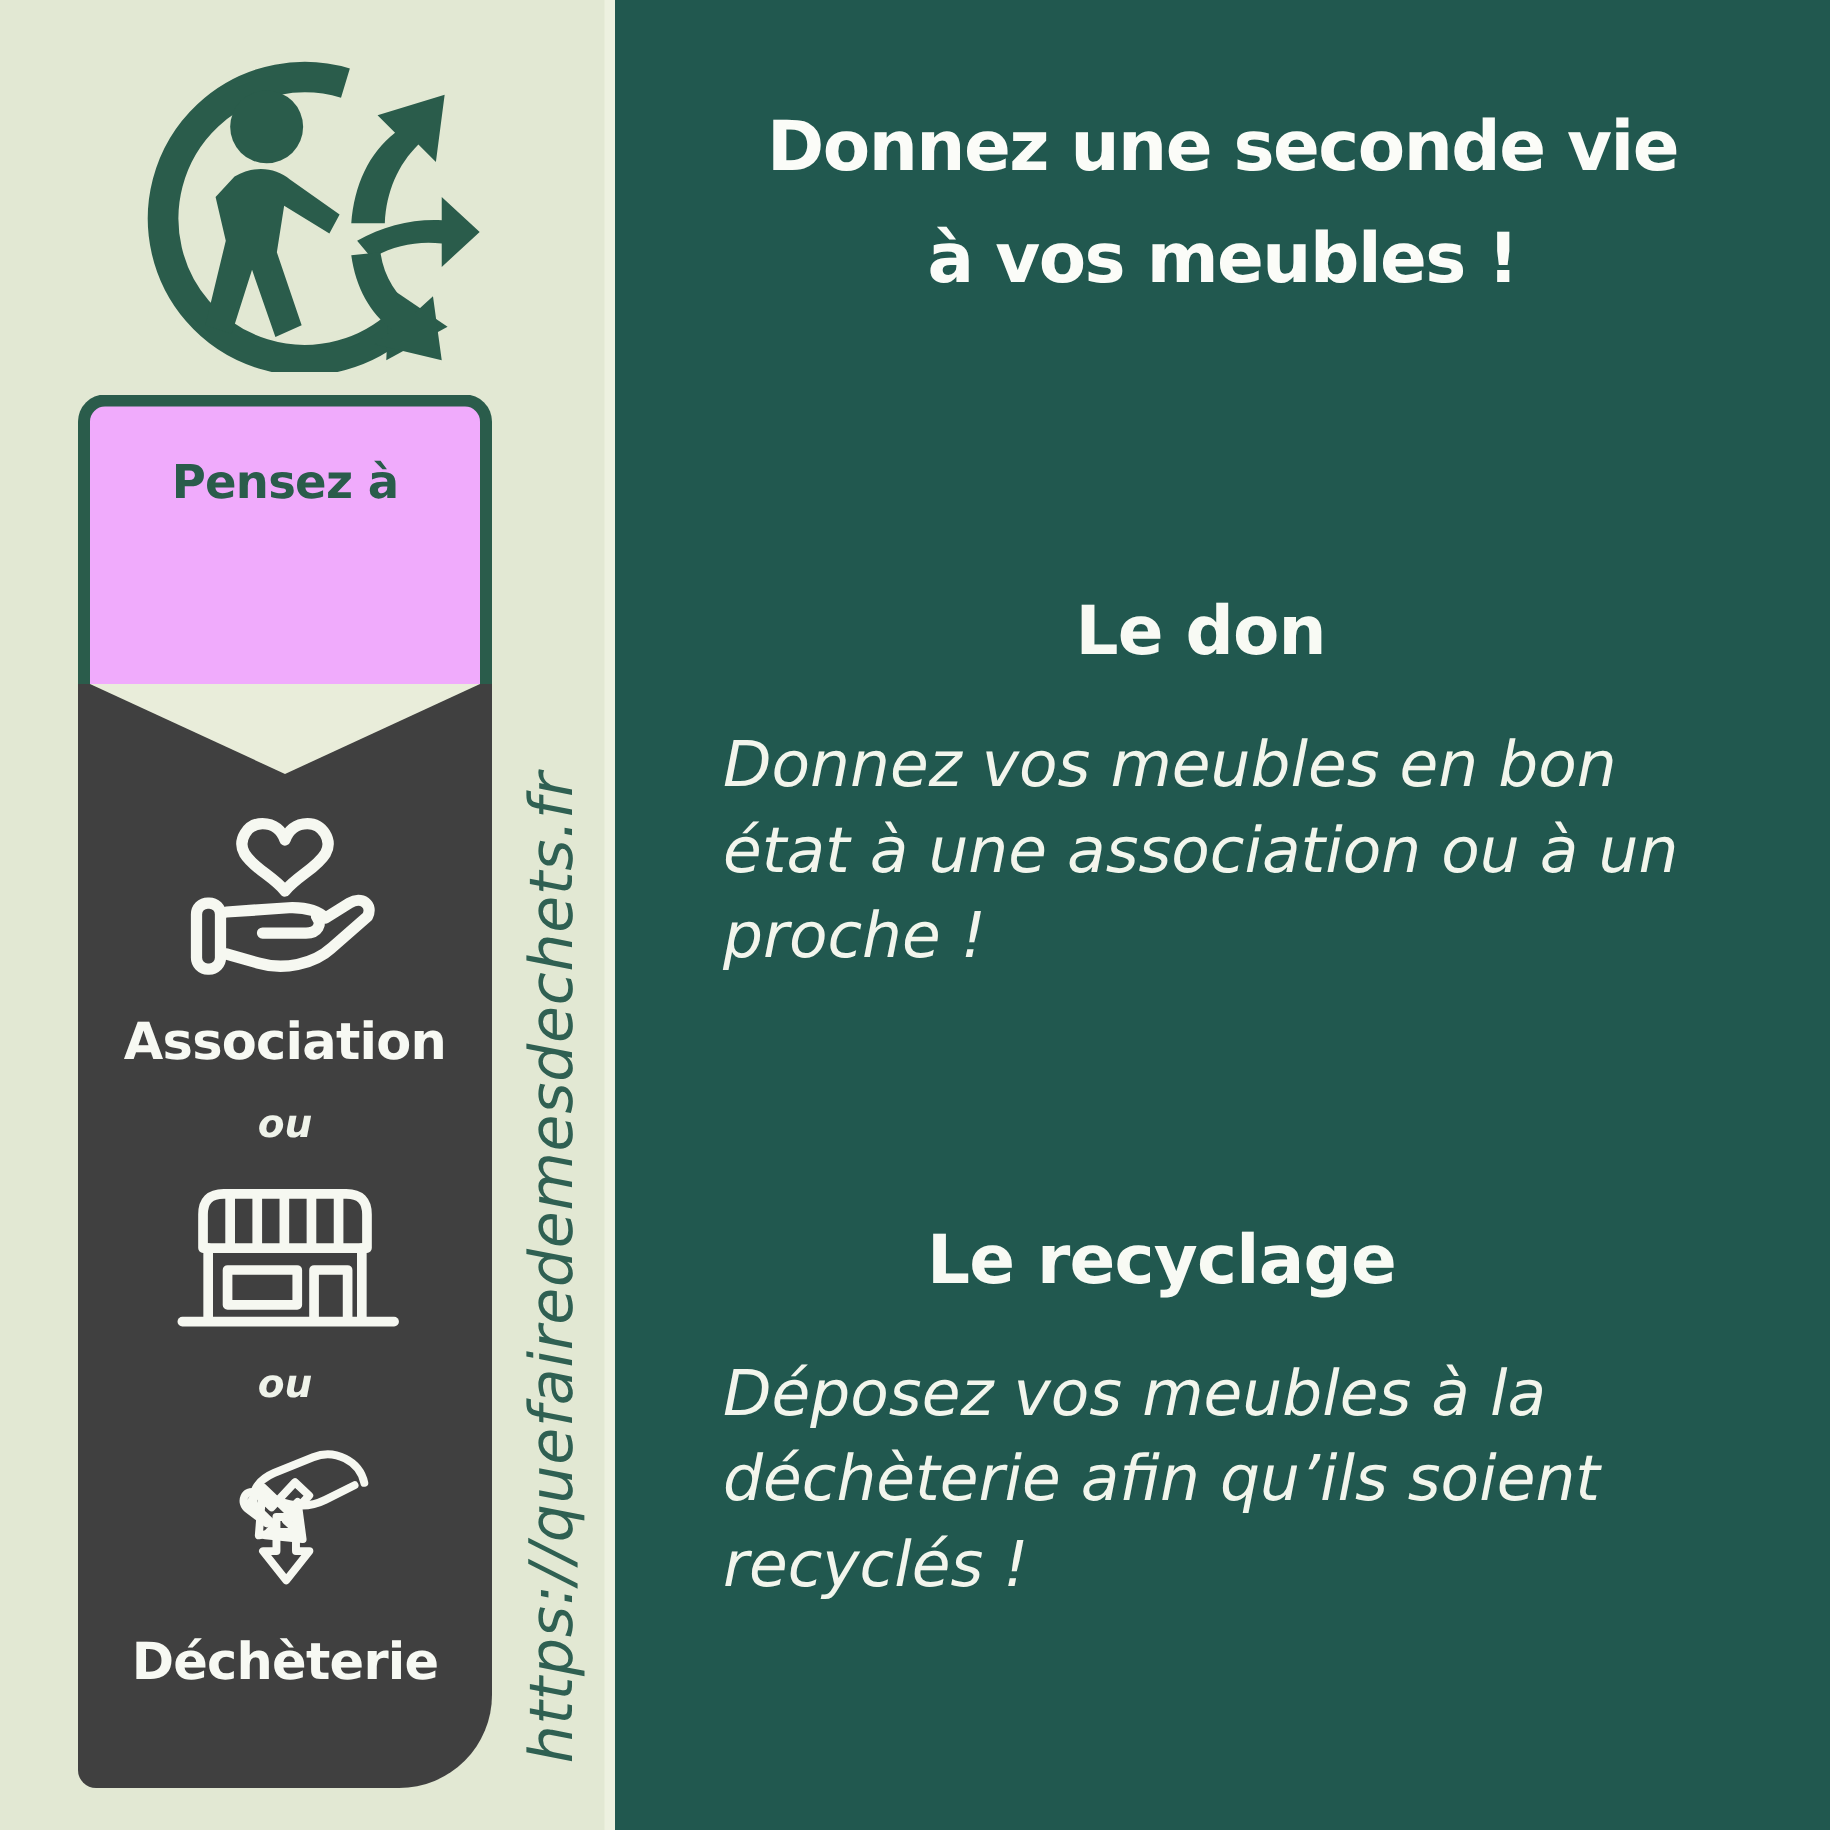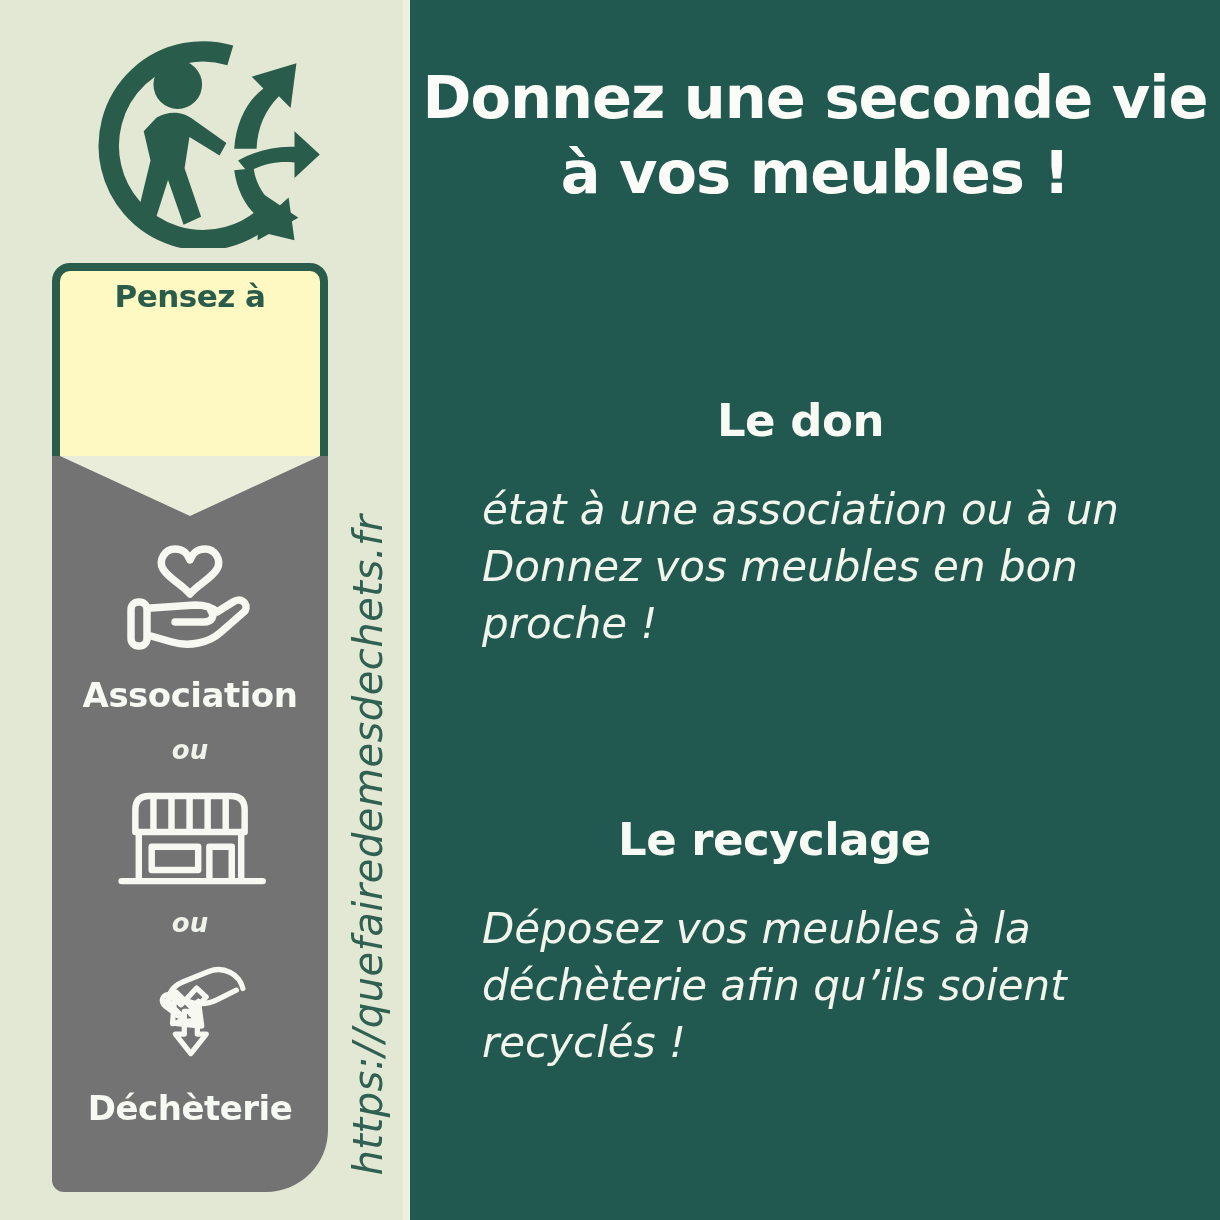--- a/index.html
+++ b/index.html
@@ -11,48 +11,48 @@
   }
   
   .sidebar { position:absolute; left:0; top:0; width:410px; height:1220px; background:#E2E8D3; }
   .divider { position:absolute; left:403px; top:0; width:7px; height:1220px; background:#EDF1E0; }
 
   .triman { position:absolute; left:86px; top:34px; width:238px; height:214px; }
 
   .ribbon { position:absolute; left:52px; top:263px; width:276px; height:929px; }
   .banner-box {
     position:absolute; left:0; top:0; right:0; height:193px;
-    background:#fef9c3; border:8px solid #2A5C4B; border-bottom:none;
+    background:#f0abfc; border:8px solid #2A5C4B; border-bottom:none;
     border-radius:18px 18px 0 0;
-    display:flex; flex-direction:column; align-items:center; 
+    display:flex; flex-direction:column; align-items:center; padding-top:26px;
   }
   .banner-box .bl {
     font-size:31px; font-weight:bold; color:#2A5C4B; line-height:51px; letter-spacing:-0.5px;
   }
   .banner-body {
     position:absolute; left:0; top:193px; right:0; bottom:0;
-    background:#737373; border-radius:0 0 62px 12px;
+    background:#404040; border-radius:0 0 62px 12px;
     display:flex; flex-direction:column; align-items:center; padding-top:80px;
   }
   .chevron { position:absolute; left:8px; top:0; width:260px; height:60px; }
   .opt-label { font-size:34px; font-weight:bold; color:#F7F9F3; letter-spacing:-0.5px; }
   .sep { font-size:26px; font-style:italic; font-weight:700; color:#EFF3EA; }
   .mt16 { margin-top:14px; } .sepm { margin:20px 0 18px 0; }
 
   .url-vert {
     position:absolute; left:368px; top:845px; width:700px;
     transform:translate(-50%,-50%) rotate(-90deg);
     text-align:center; font-size:40px; font-style:italic; color:#2F6052;
     letter-spacing:0.5px; white-space:nowrap;
   }
 
   
   .main { position:absolute; left:410px; top:0; width:810px; height:1220px; background:#21584F; }
   .title { margin-top:60px; text-align:center; color:#FBFCF8; font-weight:bold;
-           font-size:59px; line-height:75px; letter-spacing:-1px; }
+           font-size:46px; line-height:75px; letter-spacing:-1px; }
   .section { position:absolute; left:72px; }
   .s1 { top:394px; } .s2 { top:813px; }
   .sec-h { font-size:45px; font-weight:bold; color:#F8FAF4; letter-spacing:-0.5px;text-align:center; }
   .sec-p { margin-top:34px; font-size:42px; font-style:italic; color:#F2F5EC; line-height:57px; }
 
   svg .st { fill:none; stroke:#F6F8F1; stroke-width:7.5; stroke-linecap:round; stroke-linejoin:round; }
   svg .st6 { fill:none; stroke:#F6F8F1; stroke-width:6.5; stroke-linecap:round; stroke-linejoin:round; }
 </style>
 </head>
 <body>
@@ -122,22 +122,22 @@
 
 <div class="main">
   <div class="title">
     <div>Donnez une seconde vie</div>
     <div>à vos meubles !</div>
   </div>
 
   <div class="section s1">
     <div class="sec-h">Le don</div>
     <div class="sec-p">
+      <div>Donnez vos meubles en bon</div>
       <div>état à une association ou à un</div>
-      <div>Donnez vos meubles en bon</div>
       <div>proche !</div>
     </div>
   </div>
 
   <div class="section s2">
     <div class="sec-h">Le recyclage</div>
     <div class="sec-p">
       <div>Déposez vos meubles à la</div>
       <div>déchèterie afin qu’ils soient</div>
       <div>recyclés !</div>

